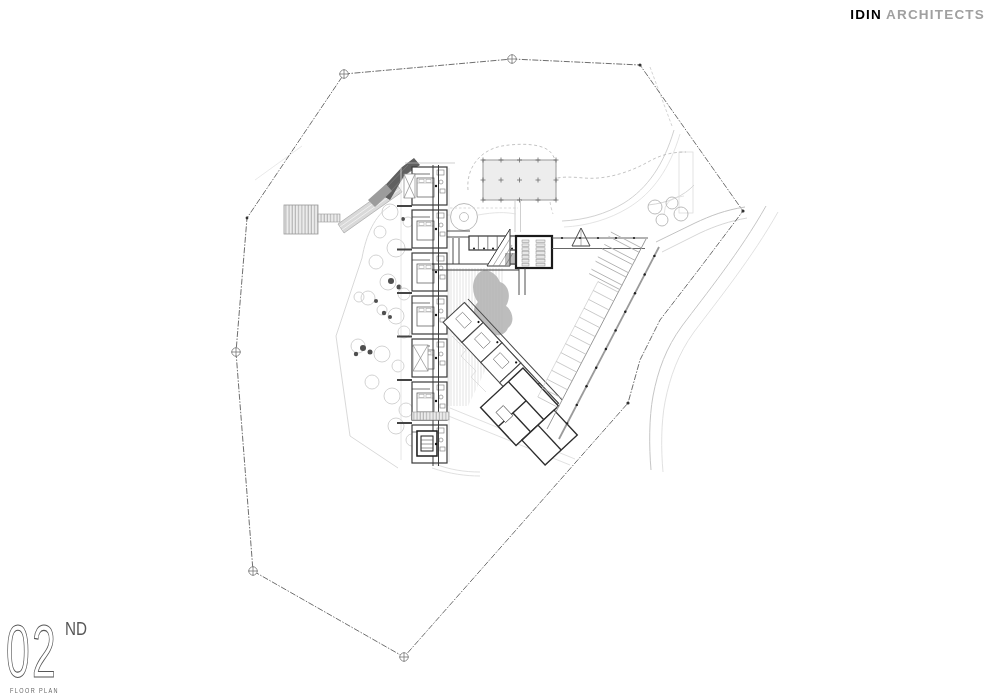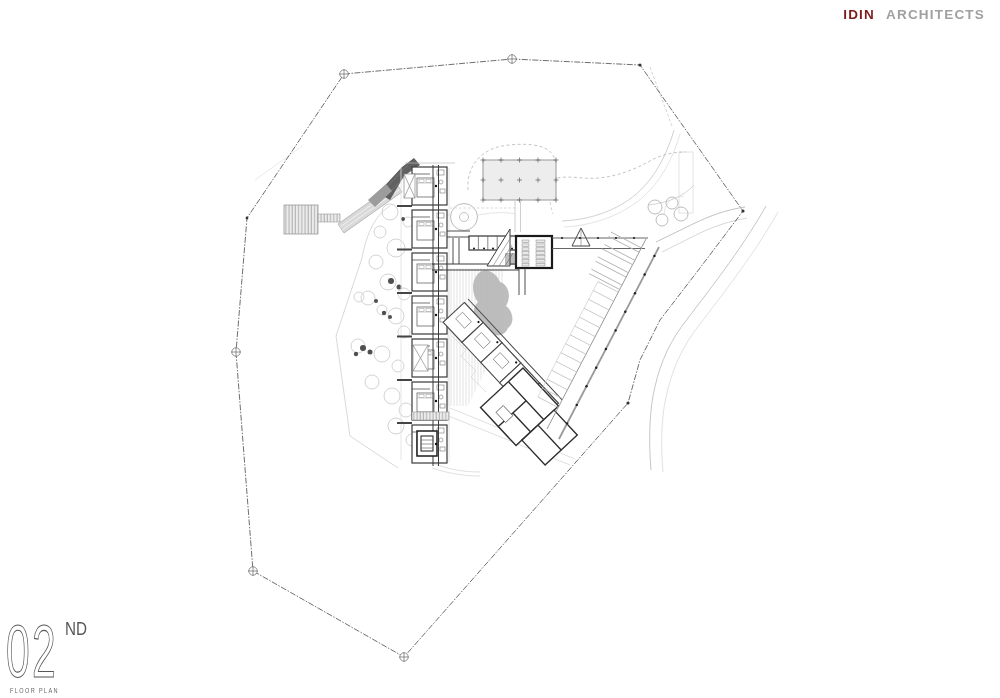--- a/index.html
+++ b/index.html
@@ -4,22 +4,22 @@
 <style>
   :root{
     --ink:#3a3a3a; --line-light:#cdcdcd; --logo-gray:#a0a0a0; --title-gray:#575757;
   }
   html,body{margin:0;padding:0;background:#fff;}
   .sheet{position:relative;width:1000px;height:698px;background:#ffffff;overflow:hidden;
          font-family:"Liberation Sans", sans-serif;}
   svg text{font-family:"Liberation Sans", sans-serif;}
   .brand{position:absolute;top:7px;right:15px;font-size:13.5px;font-weight:bold;
          letter-spacing:1.2px;white-space:nowrap;}
-  .brand .bold{color:#7f1d1d;}
-  .brand .light{color:var(--logo-gray);margin-left:11px;text-align:center;}
+  .brand .bold{color:#000000;}
+  .brand .light{color:var(--logo-gray);margin-left:4px;text-align:center;}
 </style>
 </head>
 <body>
 
 <div class="sheet">
 
   
   <div class="brand">
     <span class="bold">IDIN</span><span class="light">ARCHITECTS</span>
   </div>

